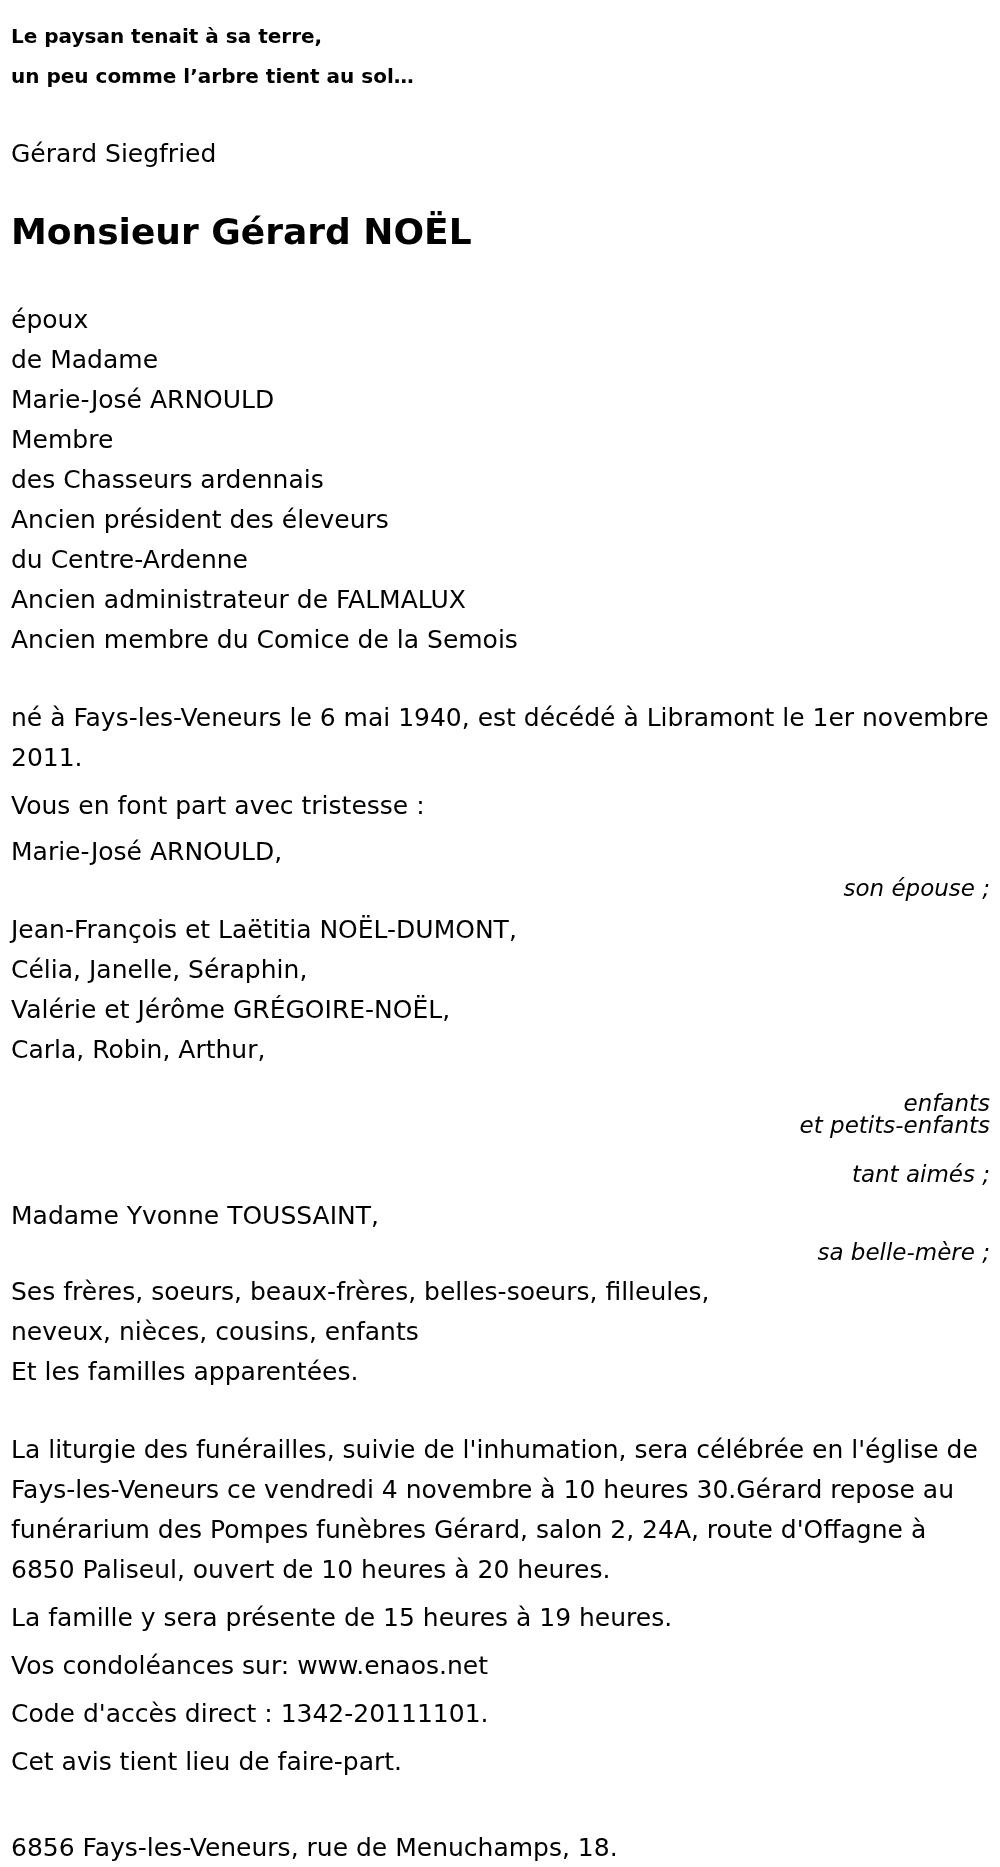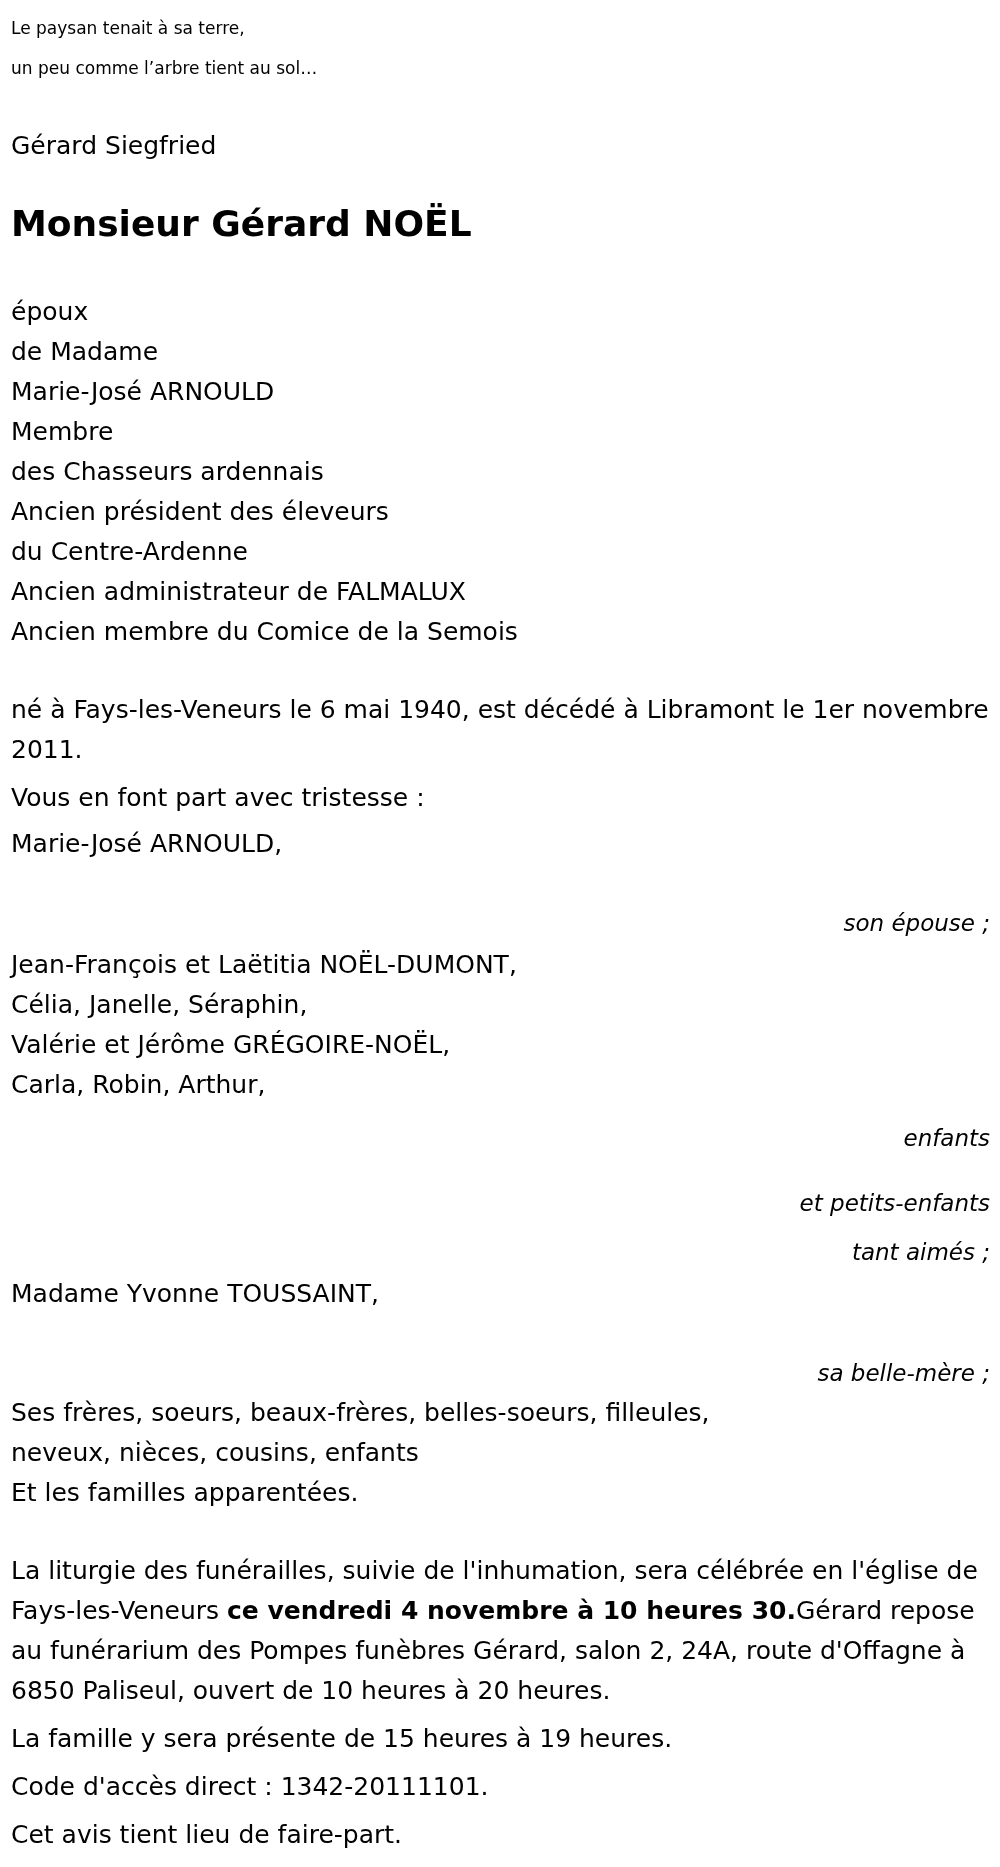--- a/index.html
+++ b/index.html
@@ -14,24 +14,24 @@
       font-family: "DejaVu Sans", sans-serif;
       font-size: 25px;
       line-height: 40px;
     }
     .page {
       padding: 8px 10px 40px 11px;
       box-sizing: border-box;
       width: 1000px;
     }
     .quote {
-      font-weight: normal;
-      font-size: 17px;
+      font-weight: bold;
+      font-size: 20px;
       line-height: 40px;
-      margin: 0 0 0 0;
+      margin: 8px 0 0 0;
     }
     .quote-line { display: block; }
     .author {
       margin: 38px 0 0 0;
     }
     .title {
       font-weight: bold;
       font-size: 36px;
       line-height: 44px;
       margin: 36px 0 7px 0;
@@ -50,31 +50,31 @@
       margin: 6px 0 0 0;
     }
     .rel-group .names span { display: block; }
     .relation {
       text-align: right;
       font-style: italic;
       font-size: 23px;
       line-height: 32px;
       padding-right: 0;
     }
-    .relation span { display: block; margin-top: 43px; }
+    .relation span { display: block; }
     .relation .tight { line-height: 22px; }
     .relation .spaced { margin-top: 22px; font-style: italic; }
     .extended {
       margin: 4px 0 0 0;
     }
     .extended span { display: block; }
     .funeral {
       margin: 38px 0 0 0;
     }
-    .funeral b { font-weight: bold; }
+    .funeral b { font-weight: normal; }
     .address {
       margin: 46px 0 0 0;
     }
   </style>
 </head>
 <body>
 
 <div class="page">
 
   <div class="quote">
@@ -138,18 +138,19 @@
     <span>Ses frères, soeurs, beaux-frères, belles-soeurs, filleules,</span>
     <span>neveux, nièces, cousins, enfants</span>
     <span>Et les familles apparentées.</span>
   </div>
 
   <div class="funeral">
     <span>La liturgie des funérailles, suivie de l'inhumation, sera célébrée en l'église de Fays-les-Veneurs </span><b>ce vendredi 4 novembre à 10 heures 30.</b><span>Gérard repose au funérarium des Pompes funèbres Gérard, salon 2, 24A, route d'Offagne à 6850 Paliseul, ouvert de 10 heures à 20 heures.</span>
   </div>
 
   <p class="line">La famille y sera présente de 15 heures à 19 heures.</p>
+  <p class="line">Vos condoléances sur: www.enaos.net</p>
   <p class="line">Code d'accès direct : 1342-20111101.</p>
   <p class="line">Cet avis tient lieu de faire-part.</p>
 
   <div class="address">6856 Fays-les-Veneurs, rue de Menuchamps, 18.</div>
 
 </div>
 
 </body></html>

